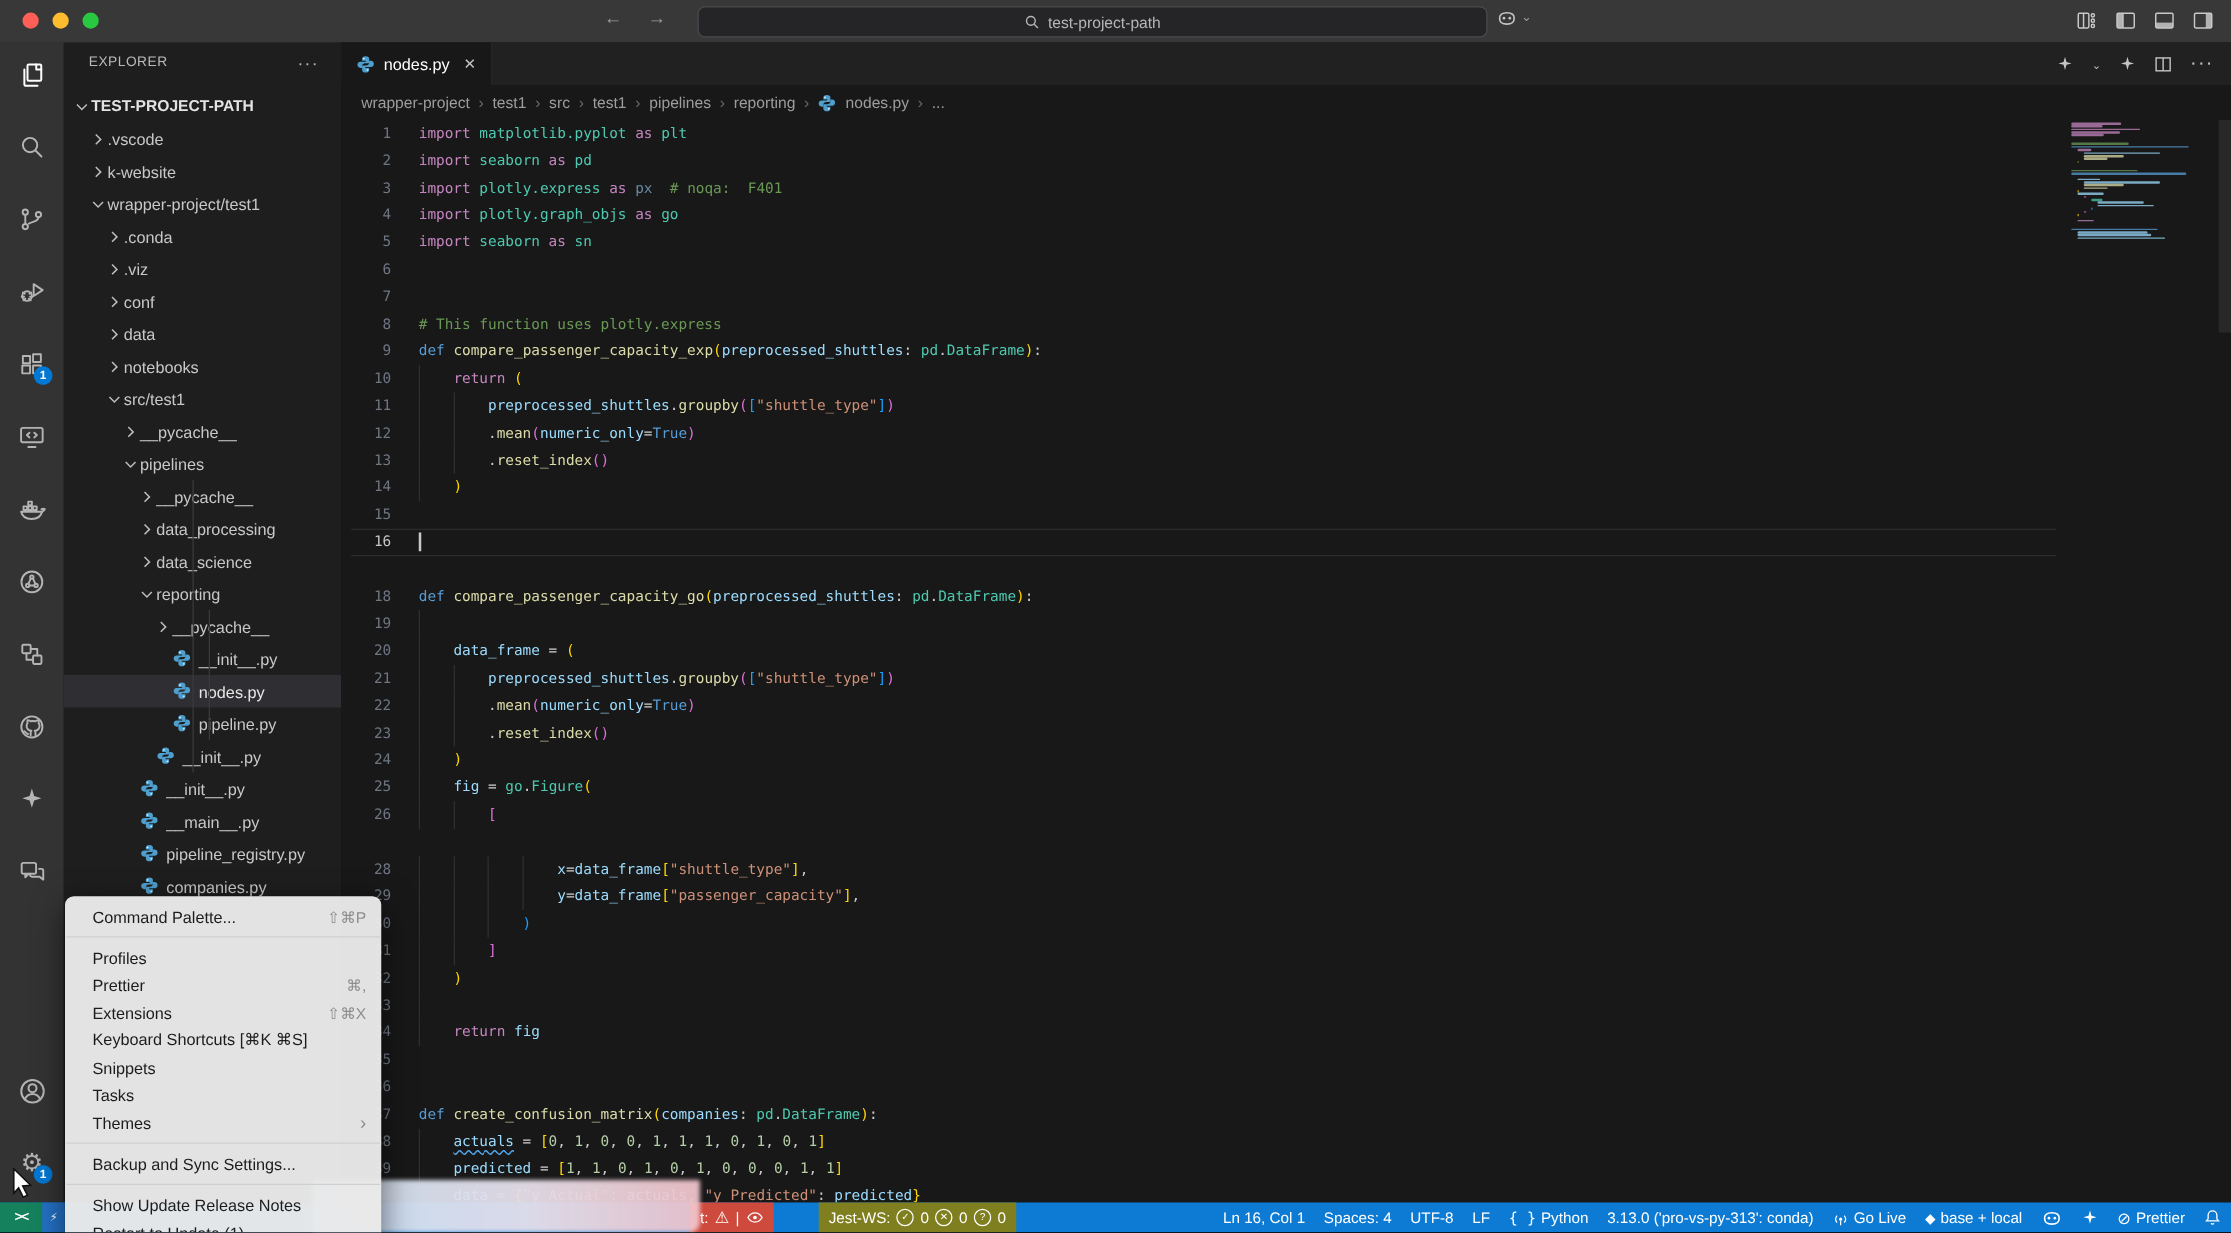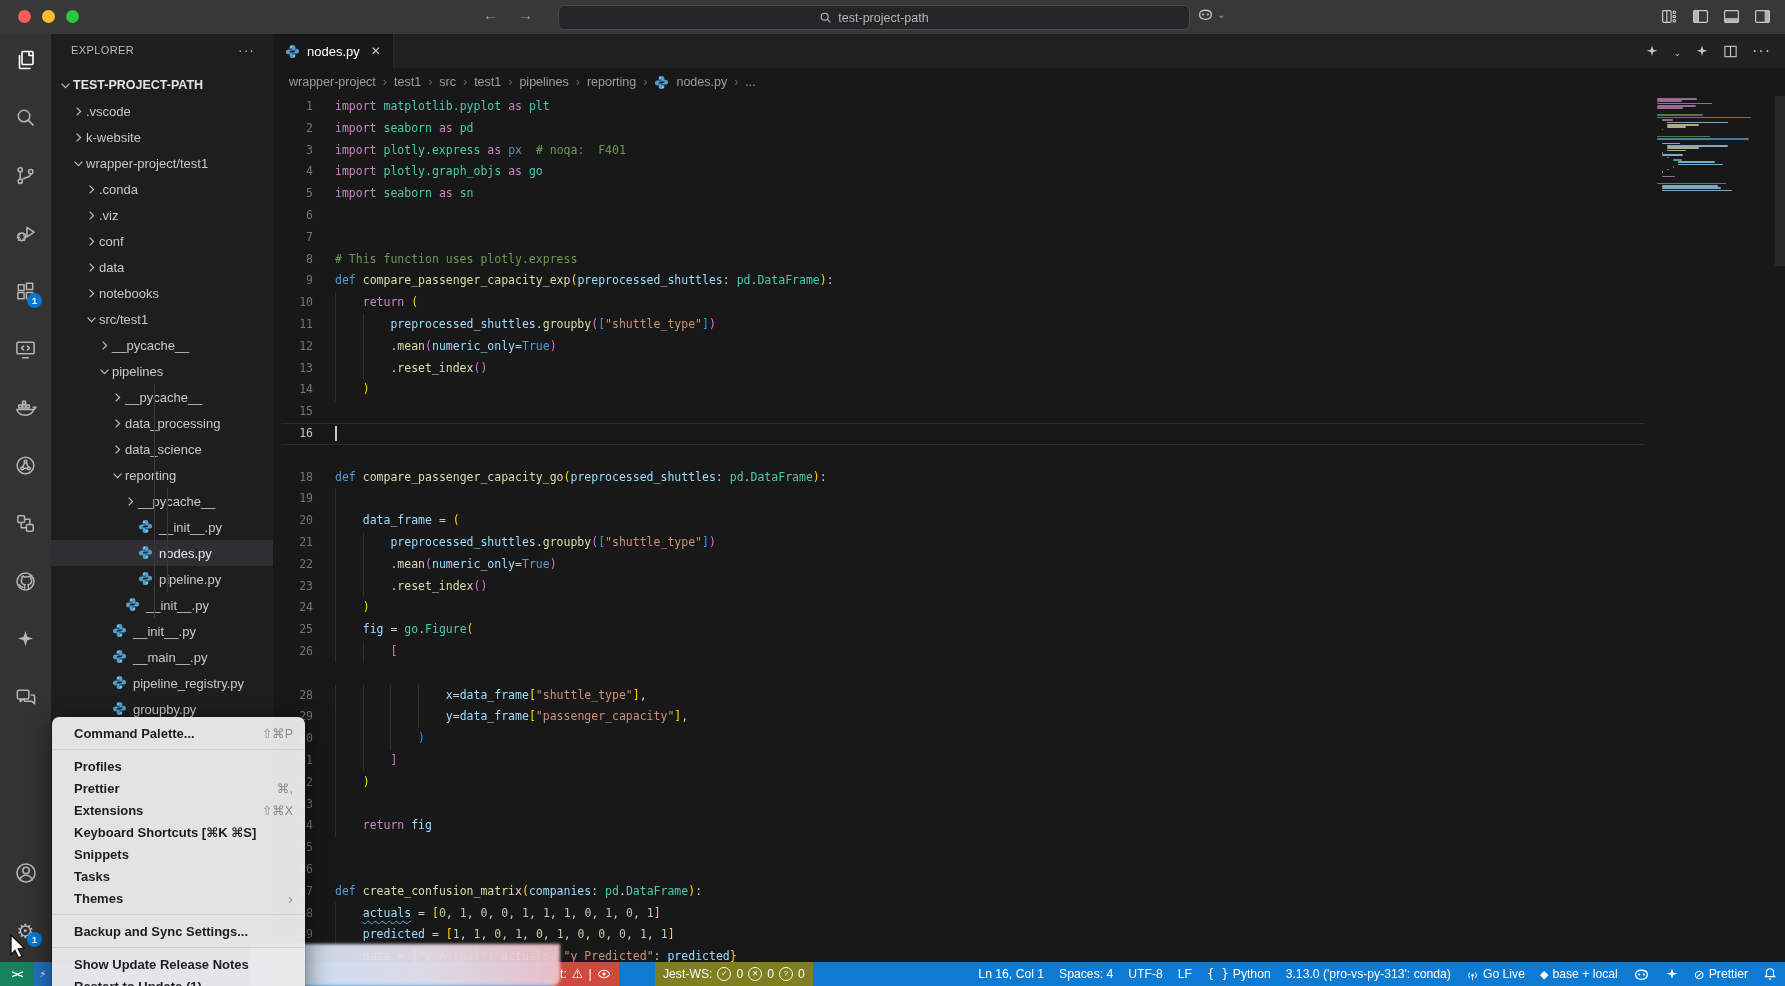--- a/index.html
+++ b/index.html
@@ -67,21 +67,21 @@
   .sb-right{position:absolute;right:8px;top:0;height:24px;display:flex;align-items:center;gap:15px;}
   .sb-item{display:flex;align-items:center;gap:4px;white-space:nowrap;}
   .circ{display:inline-flex;width:12px;height:12px;border:1px solid #fff;border-radius:50%;align-items:center;
     justify-content:center;font-size:8px;line-height:1;}
   
   .blob{position:absolute;left:250px;top:944px;width:310px;height:42px;z-index:5;
     background:linear-gradient(90deg,#cfe2f4,#e6e0ea 55%,#f0c3cb);opacity:.95;filter:blur(1.5px);border-radius:0 0 8px 0;}
   .menu{position:absolute;left:52px;top:717px;width:253px;z-index:6;background:rgba(233,233,233,.97);border-radius:7px;
     box-shadow:0 7px 26px rgba(0,0,0,.55),0 0 0 .5px rgba(0,0,0,.15);padding:5px 0;color:#1c1c1c;font-size:13px;}
   .mitem{height:22px;display:flex;align-items:center;padding:0 12px 0 22px;}
-  .mitem .lab{flex:1;font-weight:bold;}
+  .mitem .lab{flex:1;}
   .mitem .sc{color:#8d8d8d;font-size:12.5px;}
   .mdiv{height:1px;background:#cfcfcf;margin:5px 1px;}
   .cursor{position:absolute;left:8px;top:934px;z-index:9;}
   svg{display:block}
 </style>
 </head>
 <body>
 
 <div class="screen">
 
@@ -476,21 +476,21 @@
         <div class="trow" style="top: 624px; padding-left: 45px;">
           <span class="sp"></span>
           <span class="fico">
             <svg width="15" height="15" viewBox="0 0 16 16">
               <path d="M8 1C6 1 5 1.9 5 3.2V5h3.2v.8H3.6C2.1 5.8 1 6.8 1 8.4 1 10 2.1 11 3.6 11H5V9.3C5 7.9 6.2 7 7.6 7H11V3.2C11 1.9 10 1 8 1z" fill="#4e9fce"></path>
               <path d="M8 15c2 0 3-.9 3-2.2V11H7.8v-.8h4.6c1.5 0 2.6-1 2.6-2.6C15 6 13.9 5 12.4 5H11v1.7C11 8.1 9.8 9 8.4 9H5v3.8C5 14.1 6 15 8 15z" fill="#4e9fce"></path>
               <circle cx="6.4" cy="3.1" r=".8" fill="#d6ecf7"></circle>
               <circle cx="9.6" cy="12.9" r=".8" fill="#d6ecf7"></circle>
             </svg>
           </span>
-          <span>groupby.py</span>
+          <span>companies.py</span>
         </div>
       </div>
     <div class="tguide" style="left:103px;top:350px;height:234px"></div>
     <div class="tguide" style="left:116px;top:454px;height:104px"></div>
   </div>
 
   <div class="editor">
     <div class="tabbar">
       <div class="tab">
         <span class="bc-ico" id="tab-py-ico">

